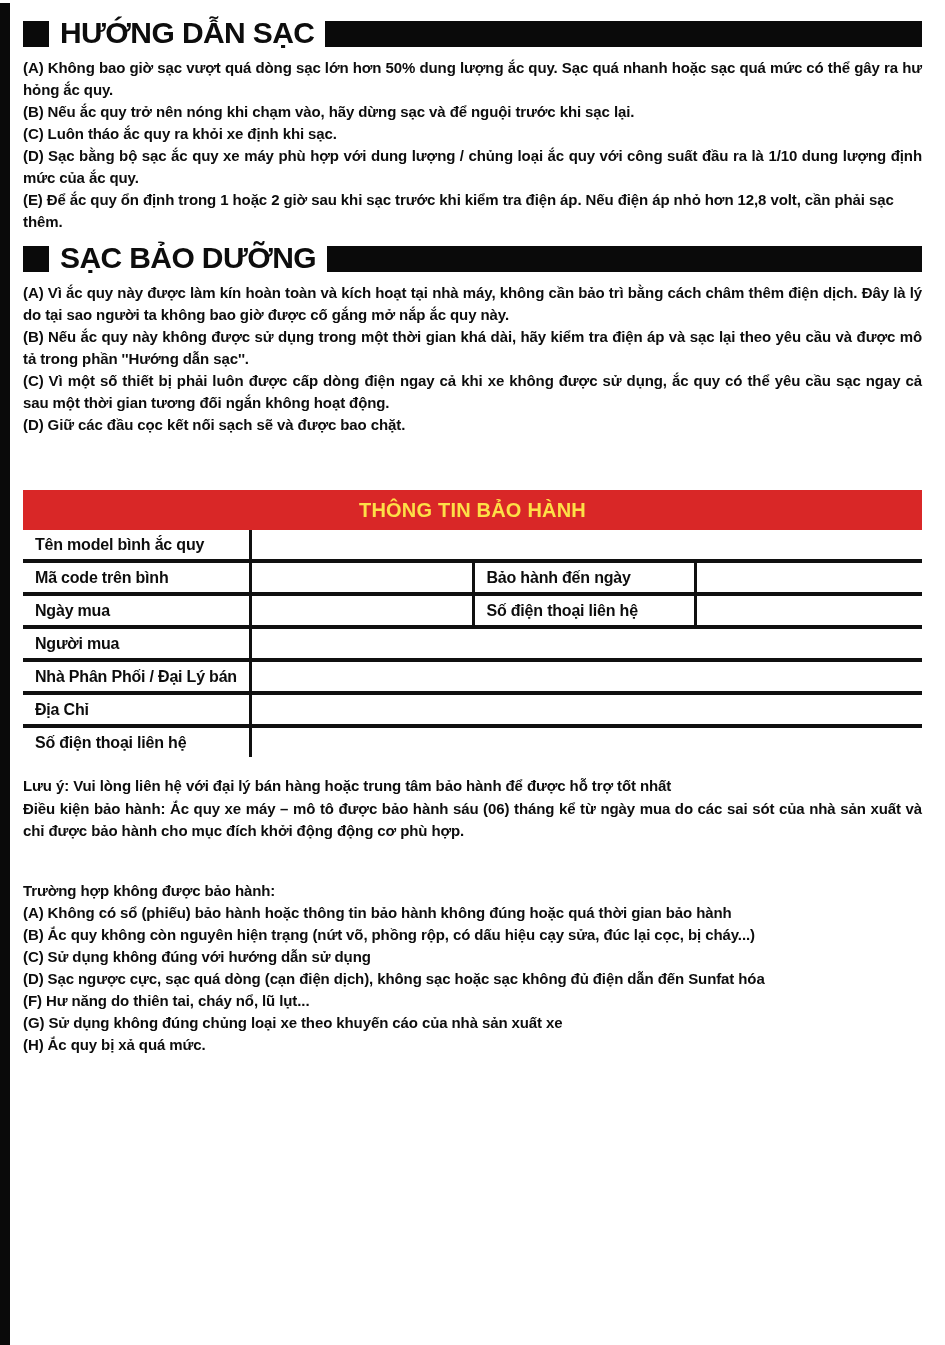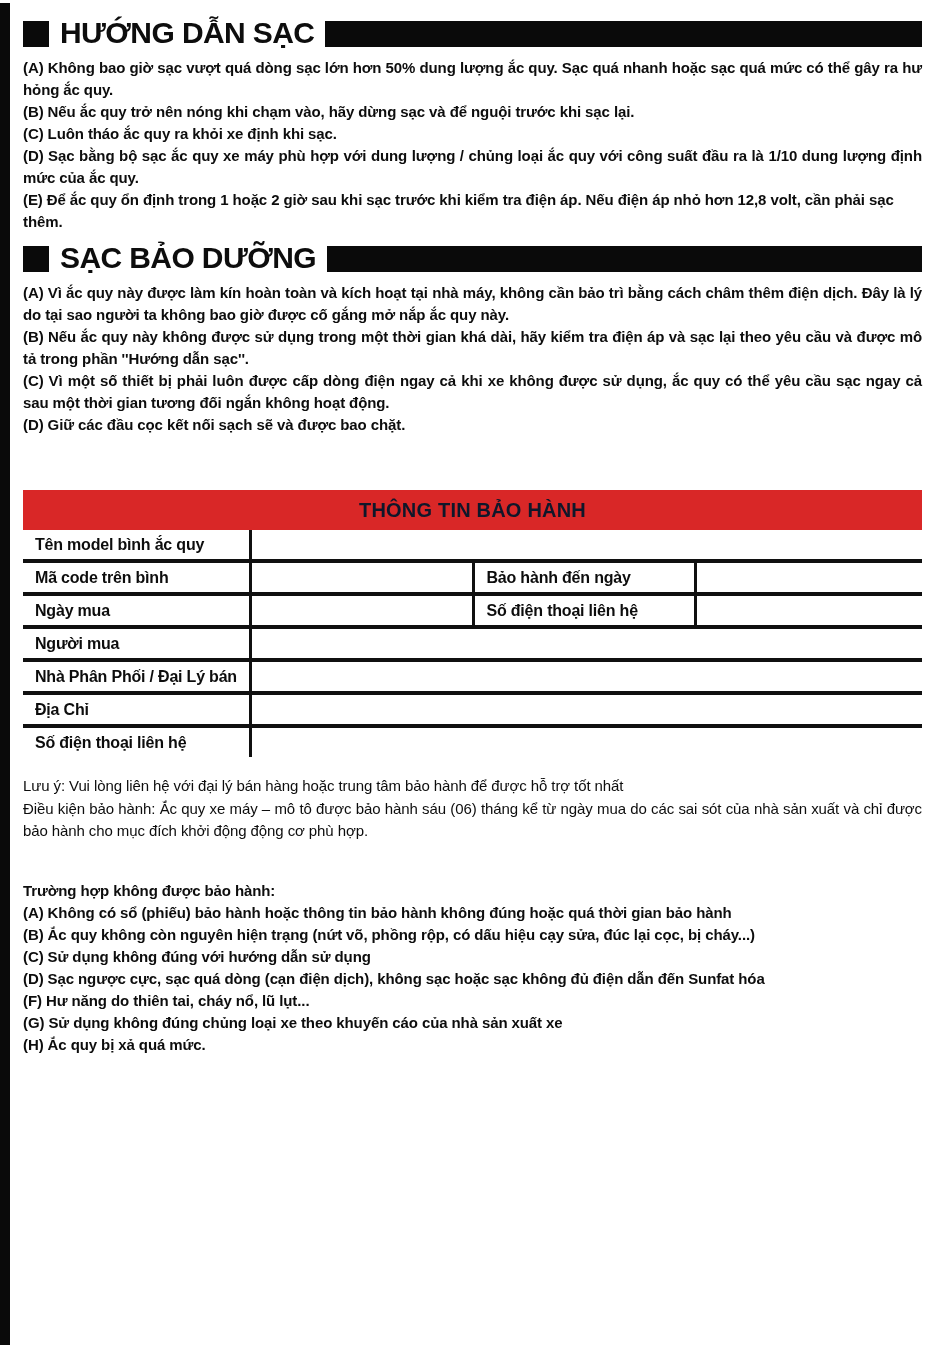--- a/index.html
+++ b/index.html
@@ -17,30 +17,30 @@
   .sec-title { margin:0; font-size:30px; font-weight:bold; letter-spacing:-0.6px; white-space:nowrap; line-height:1; padding-bottom:2px; }
   .rule { flex:1 1 auto; height:26px; background:#0a0a0a; }
 
   
   .body-text { margin-top:5px; }
   p.body { margin:0; font-size:15px; font-weight:bold; line-height:22px; text-align:justify; letter-spacing:-0.1px; }
   p.single { text-align:left; }
 
   
   .red-head {
-    height:40px; background:#d92727; color:#0f172a; display:flex;
+    height:40px; background:#d92727; color:#fde047; display:flex;
     align-items:center; justify-content:center; font-size:20px; font-weight:bold; letter-spacing:0.2px;
   }
   table.warranty { width:899px; border-collapse:collapse; table-layout:fixed; }
   table.warranty td { height:29px; font-size:16px; font-weight:bold; padding:0 4px 0 12px; vertical-align:middle; letter-spacing:-0.2px; white-space:nowrap; overflow:hidden; }
   tr.sep > td { border-bottom:4px solid #101010; }
   td.dvr { border-right:3px solid #101010; }
 
   
-  .note-line { margin:0; font-size:15px; font-weight:normal; letter-spacing:-0.1px; line-height:22px; }
+  .note-line { margin:0; font-size:15px; font-weight:bold; letter-spacing:-0.1px; line-height:22px; }
   .cond { text-align:justify; }
   .excl-item { margin:0; font-size:15px; font-weight:bold; letter-spacing:-0.1px; line-height:22px; }
 </style>
 </head>
 <body>
 
 <div class="page">
   <div class="spine"></div>
 
   <section class="blk" style="top:16px;">

